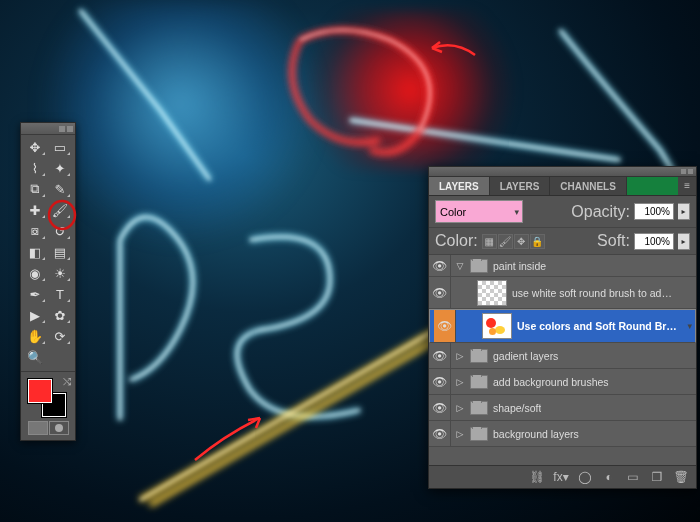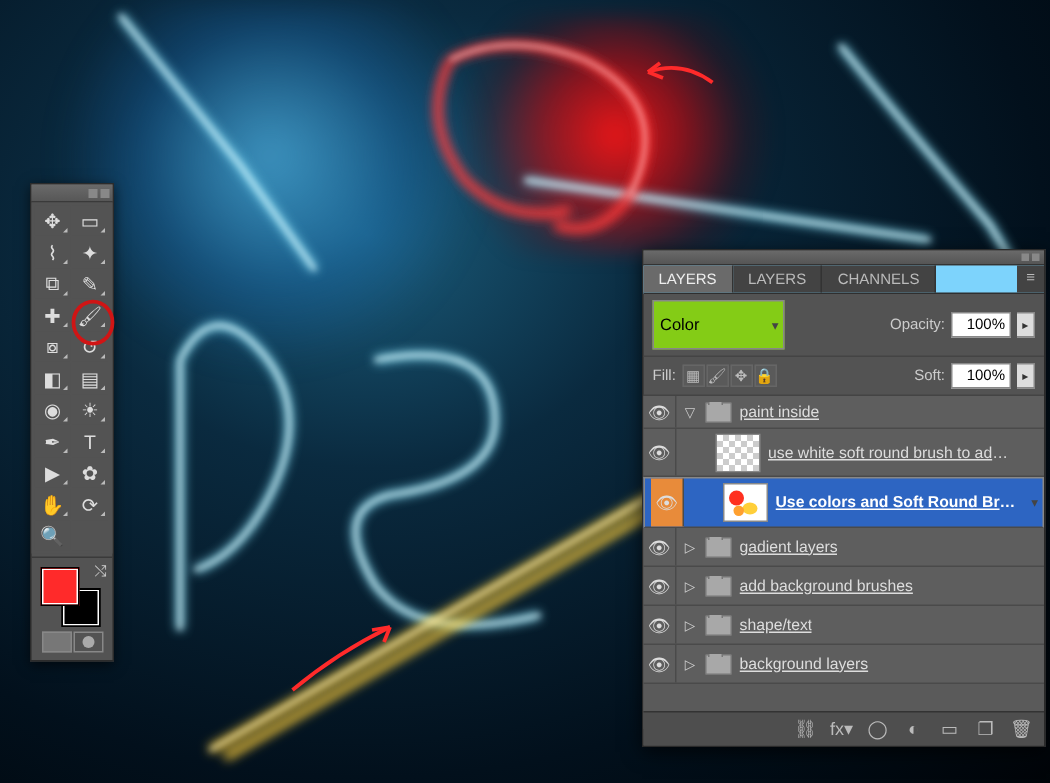--- a/index.html
+++ b/index.html
@@ -46,27 +46,27 @@
   .mask-ico.inner::after{content:"";width:8px;height:8px;border-radius:50%;background:#aaa;}
   .mask-ico.std { background:#777; }
 
   
   .panel { position:absolute; left:428px; top:166px; width:269px;
     background:#535353; border:1px solid #2a2a2a; box-shadow:0 3px 12px rgba(0,0,0,.7);
     color:#ddd; }
   .panel-head { height:10px; background:linear-gradient(#6a6a6a,#555);
     border-bottom:1px solid #333; display:flex; justify-content:flex-end; align-items:center; padding:0 3px; gap:2px;}
   .panel-head .dot{width:5px;height:5px;background:#888;}
-  .tabs { display:flex; background:#7dd3fc; border-bottom:1px solid #2f2f2f;}
+  .tabs { display:flex; background:#15803d; border-bottom:1px solid #2f2f2f;font-weight:bold;}
   .tab { padding:4px 10px 3px; font-size:10px; color:#bbb; border-right:1px solid #333;
     background:#434343; }
   .tab.active { background:#6a6a6a; color:#eee; }
   .row { display:flex; align-items:center; padding:4px 6px; gap:4px; border-bottom:1px solid #444;}
-  .row label{ color:#ccc; font-size:10px;}
-  .sel { background:#84cc16; color:#000; border:1px solid #888; height:33px; font-size:11px;
+  .row label{ color:#ccc; font-size:16px;}
+  .sel { background:#f9a8d4; color:#000; border:1px solid #888; height:23px; font-size:11px;
     padding:0 16px 0 4px; min-width:88px; display:flex; align-items:center; position:relative;}
   .sel::after{content:"▾"; position:absolute; right:3px; color:#444; font-size:9px;}
   .numbox { background:#fff; color:#000; border:1px solid #888; width:40px; height:17px;
     font-size:10px; display:flex; align-items:center; justify-content:flex-end; padding:0 3px;}
   .sbtn{ width:12px;height:17px;background:#ddd;border:1px solid #888;border-left:none;
     display:flex;align-items:center;justify-content:center;font-size:8px;color:#333;}
   .lock-icons span{ width:15px;height:15px; display:inline-flex; align-items:center;
     justify-content:center; border:1px solid #666; margin-right:1px; background:#5a5a5a;
     font-size:10px; color:#bbb;}
   .layers { max-height:210px; background:#5a5a5a; }
@@ -79,21 +79,21 @@
   .layer .content{ display:flex; align-items:center; gap:5px; padding-left:4px; flex:1; overflow:hidden;}
   .twist { color:#ccc; font-size:9px; width:10px; display:inline-block; text-align:center;}
   .folder { width:18px;height:14px; background:#a8a8a8; border:1px solid #777;
     border-radius:1px; position:relative; }
   .folder::before{content:"";position:absolute;top:-3px;left:1px;width:8px;height:3px;background:#a8a8a8;border:1px solid #777;border-bottom:none;}
   .thumb { width:30px; height:26px; background:#fff; border:1px solid #888; position:relative; flex-shrink:0;}
   .thumb.checker{ background:
     repeating-conic-gradient(#ccc 0 25%, #fff 0 50%) 0 0/8px 8px; }
   .thumb .blot{position:absolute;}
   .lname { font-size:10.5px; white-space:nowrap; overflow:hidden; text-overflow:ellipsis;
-    max-width:160px; color:#ddd;text-decoration:underline;}
+    max-width:160px; color:#ddd;}
   .layer.sel .lname{color:#fff; font-weight:bold;}
   .panel-foot { display:flex; justify-content:flex-end; gap:6px; padding:4px 6px;
     background:#4e4e4e; border-top:1px solid #333; color:#bbb; font-size:12px;}
   .panel-foot span{ width:18px; text-align:center; }
   .eye-col-orange { background:#e88b3a; }
 </style>
 </head>
 <body>
 
 <div class="canvas">
@@ -208,21 +208,21 @@
     <div class="tab" style="border:none;padding:3px 6px">≡</div>
   </div>
   <div class="row">
     <div class="sel">Color</div>
     <div style="flex:1"></div>
     <label>Opacity:</label>
     <div class="numbox">100%</div>
     <div class="sbtn">▸</div>
   </div>
   <div class="row">
-    <label>Fill:</label>
+    <label>Color:</label>
     <div class="lock-icons">
       <span>▦</span><span>🖌</span><span>✥</span><span>🔒</span>
     </div>
     <div style="flex:1"></div>
     <label>Soft:</label>
     <div class="numbox">100%</div>
     <div class="sbtn">▸</div>
   </div>
   <div class="layers">
 
@@ -271,21 +271,21 @@
         <div class="folder"></div>
         <span class="lname">add background brushes</span>
       </div>
     </div>
 
     <div class="layer">
       <div class="eye">👁</div>
       <div class="content">
         <span class="twist">▷</span>
         <div class="folder"></div>
-        <span class="lname">shape/text</span>
+        <span class="lname">shape/soft</span>
       </div>
     </div>
 
     <div class="layer">
       <div class="eye">👁</div>
       <div class="content">
         <span class="twist">▷</span>
         <div class="folder"></div>
         <span class="lname">background layers</span>
       </div>

